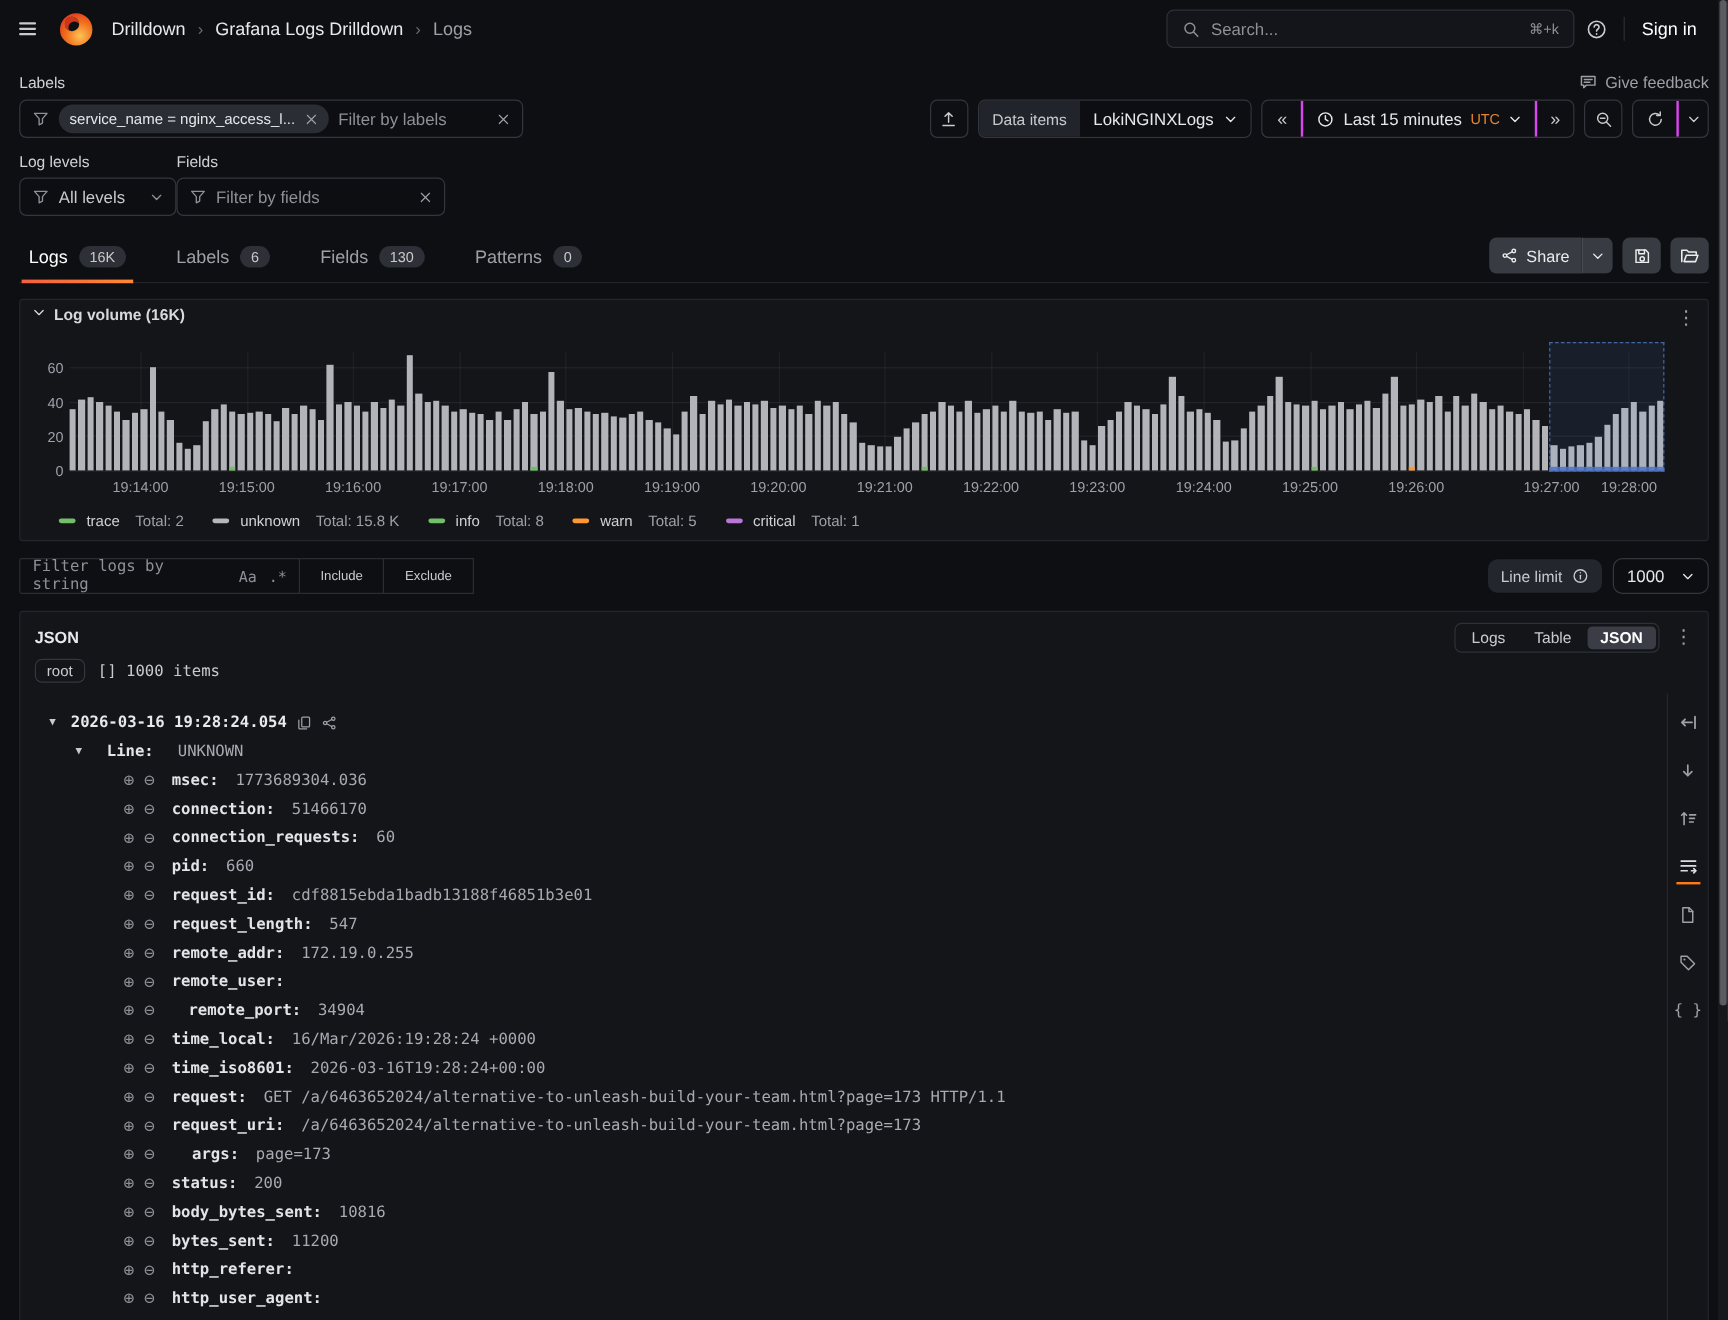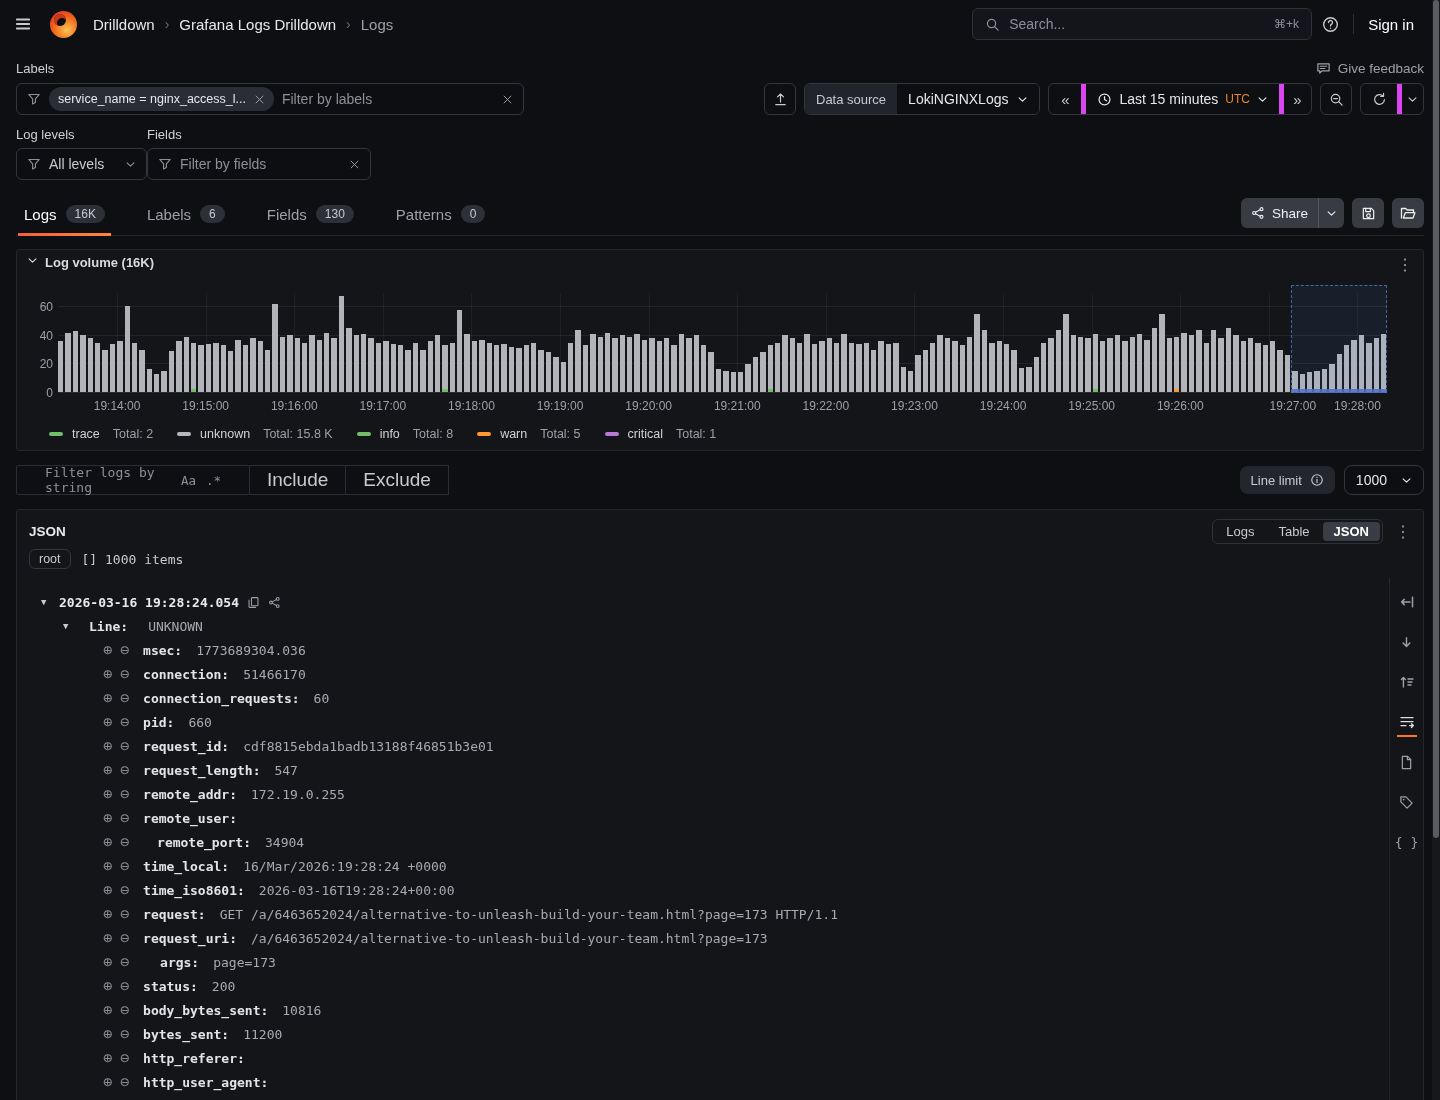--- a/index.html
+++ b/index.html
@@ -26,35 +26,35 @@
   .signin { color:#fff; font-weight:500; font-size:15px; cursor:pointer; margin-right:12px; }
 
   .main { padding:0 16px; }
   .row-top { display:flex; align-items:center; justify-content:space-between; margin-top:13px; }
   .section-label { font-size:13px; font-weight:500; color:#d0d1d6; }
   .feedback { display:flex; gap:7px; align-items:center; color:#9da0a6; font-size:13.5px; cursor:pointer; }
 
   .row-filters { display:flex; justify-content:space-between; align-items:center; margin-top:7px; }
   .inputbox { height:32px; border:1px solid #34363e; background:#0d0e12; border-radius:6px;
     display:flex; align-items:center; gap:8px; padding:0 10px; color:#8d9097; }
-  .labels-box { width:508px; }
+  .labels-box { width:420px; }
   .chip { background:#2b2d34; border-radius:12px; height:24px; display:flex; align-items:center; gap:8px;
     padding:0 9px; color:#e6e7ea; font-size:12.5px; white-space:nowrap; cursor:default; }
   .chip .x, .clear-x { color:#9da0a6; cursor:pointer; }
   .ml-auto { margin-left:auto;text-align:center; }
 
   .toolbar { display:flex; gap:8px; align-items:center; }
   .icon-btn { width:32px; height:32px; border:1px solid #34363e; border-radius:6px; background:transparent;
     color:#c9cacd; display:flex; align-items:center; justify-content:center; cursor:pointer; }
   .ds { display:flex; height:32px; border:1px solid #34363e; border-radius:6px; overflow:hidden; cursor:pointer; }
   .ds-label { background:#22242b; color:#c9cacd; font-size:13px; display:flex; align-items:center; padding:0 11px; }
   .ds-value { background:#0d0e12; color:#e6e7ea; display:flex; align-items:center; gap:9px; padding:0 11px; }
   .tgroup { display:flex; height:32px; border:1px solid #34363e; border-radius:6px; overflow:hidden; }
   .tgroup > div { display:flex; align-items:center; justify-content:center; cursor:pointer; color:#c9cacd; }
-  .tgroup > div + div { border-left:5px solid #d946ef;text-align:right; }
+  .tgroup > div + div { border-left:2px solid #d946ef;text-align:right; }
   .tg-arrow { width:32px; font-size:15px; }
   .tg-main { gap:7px; padding:0 11px; color:#e6e7ea !important; }
   .utc { color:#e8842e; font-size:12px; }
 
   .row-levels { display:flex; gap:0; margin-top:12px; }
   .col .section-label { margin-bottom:6px; }
   .levels-box { width:131px; }
   .fields-box { width:224px; }
 
   .tabsrow { display:flex; align-items:flex-end; margin-top:18px; border-bottom:1px solid #22242a; padding:0 0 0 2px; }
@@ -88,25 +88,25 @@
   .selection::after { content:""; position:absolute; left:-1px; right:-1px; bottom:-1px; height:4px; background:rgba(80,115,200,.85); }
   .xaxis { position:relative; height:18px; margin:4px 26px 0 31px; font-size:12px; color:#9da0a8; }
   .xaxis span { position:absolute; transform:translateX(-50%); top:2px; }
   .legend { display:flex; align-items:center; margin:12px 0 0 22px; font-size:12.5px; }
   .leg-swatch { width:14px; height:4px; border-radius:2px; margin-right:9px; }
   .leg-name { color:#d0d1d5; cursor:pointer; }
   .leg-total { color:#9da0a8; margin:0 24px 0 13px; }
 
   .logfilter-row { display:flex; align-items:center; margin-top:14px; }
   .lf-group { display:flex; height:30px; }
-  .lf-input { width:234px; border:1px solid #2b2d34; display:flex; align-items:center; gap:10px; padding:0 28px;
+  .lf-input { width:234px; border:1px solid #2b2d34; display:flex; align-items:center; gap:10px; padding:0 10px;
     color:#8d9097; font-family:"DejaVu Sans Mono",monospace; font-size:13px; border-radius:2px 0 0 2px; cursor:text; }
   .lf-mini { color:#8d9097; font-size:12.5px; cursor:pointer; }
   .lf-btn { padding:0 17px; border:1px solid #2b2d34; border-left:none; display:flex; align-items:center;
-    color:#c9cacd; font-weight:500; font-size:19px; background:none; cursor:pointer; }
+    color:#c9cacd; font-weight:500; font-size:11px; background:none; cursor:pointer; }
   .lf-right { margin-left:auto; display:flex; gap:9px; align-items:center; }
   .line-limit { background:#24262d; border-radius:8px; height:28px; padding:0 11px; display:flex; gap:8px;
     align-items:center; font-size:13px; font-weight:500; color:#c9cacd; cursor:default; }
   .sel-1000 { border:1px solid #34363e; border-radius:8px; height:30px; padding:0 11px; display:flex; gap:14px;
     align-items:center; color:#e6e7ea; cursor:pointer; background:#0d0e12; }
 
   .json-panel { margin-top:14px; height:640px; display:flex; flex-direction:column; padding-top:8px; }
   .json-head { display:flex; align-items:center; padding:0 12px; height:26px; }
   .json-title { font-size:13.5px; font-weight:700; color:#e8e9ec; }
   .json-head-right { margin-left:auto; display:flex; align-items:center; gap:12px; }
@@ -216,21 +216,21 @@
 
     <div class="toolbar">
       <button class="icon-btn">
           <span>
             <svg viewBox="0 0 16 16" width="15" height="15" fill="none" stroke="currentColor" stroke-width="1.3" stroke-linecap="round" stroke-linejoin="round">
               <path d="M8 10.6V2.6M4.8 5.2 8 2.2l3.2 3M3 13.5h10"></path>
             </svg>
           </span>
         </button>
       <div class="ds">
-        <span class="ds-label">Data source</span>
+        <span class="ds-label">Data items</span>
         <span class="ds-value">
           <span>LokiNGINXLogs</span>
           <span>
               <svg viewBox="0 0 16 16" width="11" height="11" fill="none" stroke="currentColor" stroke-width="1.3" stroke-linecap="round" stroke-linejoin="round">
                 <path d="M3 5.5 8 10.5 13 5.5" stroke-width="1.6"></path>
               </svg>
             </span>
         </span>
       </div>
       <div class="tgroup">

